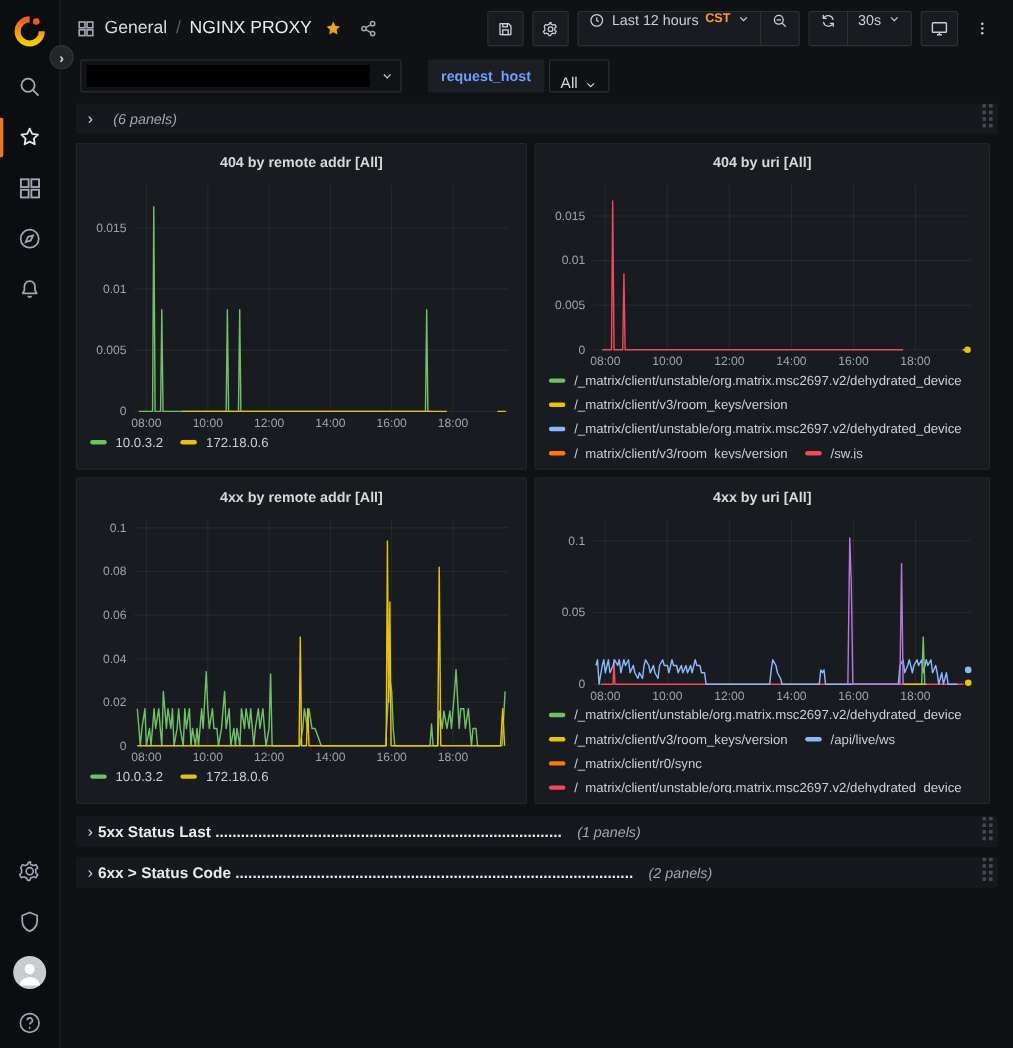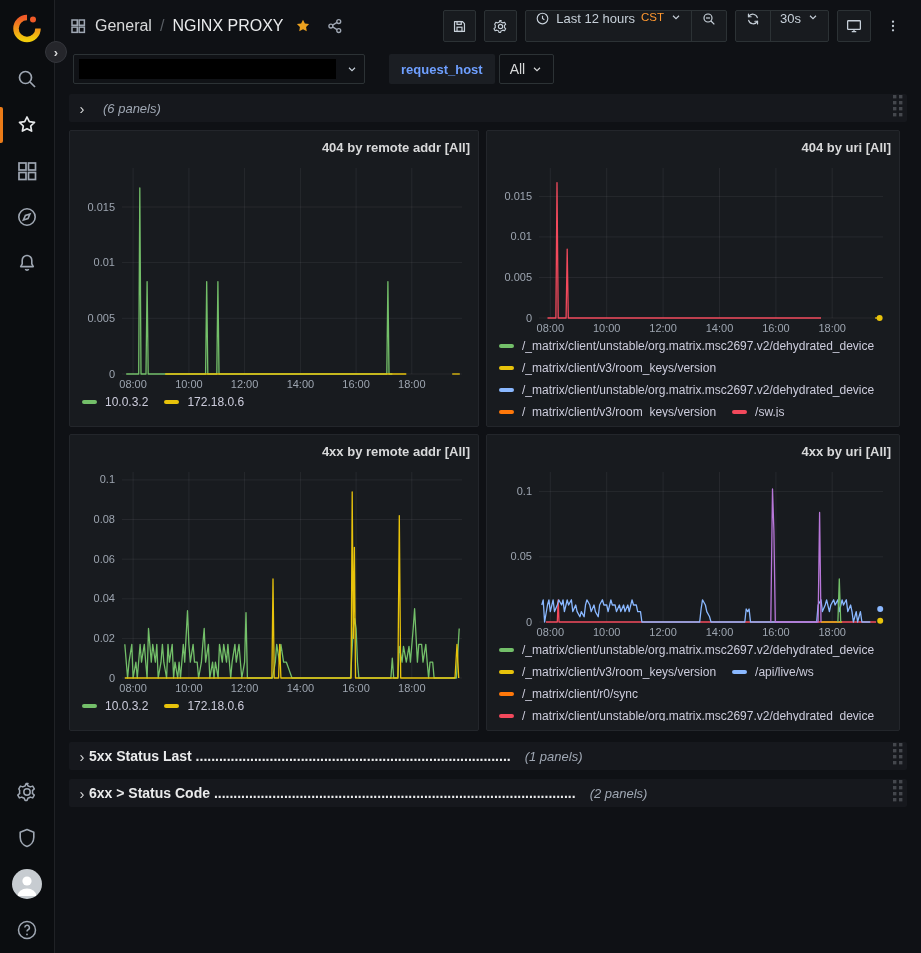--- a/index.html
+++ b/index.html
@@ -30,49 +30,49 @@
   .star-fav{color:#eda21f;display:flex;cursor:pointer;margin-left:2px}
   .share-ic{color:#9fa7b3;display:flex;cursor:pointer;margin-left:6px}
   .toolbar{margin-left:auto;display:flex;align-items:center;gap:8px}
   .tb-btn{height:32px;min-width:32px;padding:0 7px;border:1px solid #2c3235;border-radius:2px;
     background:#181b1f;color:#c7d0d9;display:flex;align-items:center;justify-content:center;
     gap:6px;cursor:pointer;font-size:13px}
   .tb-group{display:flex;align-items:stretch;border:1px solid #2c3235;border-radius:2px;background:#181b1f}
   .tb-seg{display:flex;gap:6px;padding:0 9px;height:30px;color:#c7d0d9;
     font-size:13px;cursor:pointer}
   .tb-seg + .tb-seg{border-left:1px solid #2c3235}
-  .tz{color:#ff9830;font-size:11.5px;font-weight:normal}
+  .tz{color:#ff9830;font-size:11.5px;font-weight:bold}
   .kebab-btn{width:28px;height:32px;display:flex;align-items:center;justify-content:center;
     color:#c7d0d9;cursor:pointer}
   
   .submenu{display:flex;align-items:center;margin:2px 14px 0;height:30px;gap:0}
   .var-label{height:30px;display:flex;align-items:center;padding:0 12px;background:#1b1e23;
     border-radius:2px;color:#6e9fff;font-size:13px;font-weight:bold;cursor:default}
   .var-value{position:relative;height:30px;width:292px;margin-left:4px;background:#101216;
     border:1px solid #2c3235;border-radius:2px;display:flex;align-items:center;cursor:pointer}
   .redacted{position:absolute;left:5px;top:4px;bottom:4px;right:28px;background:#000}
   .var-caret{position:absolute;right:6px;color:#c7d0d9;display:flex}
   .submenu .spacer{width:24px}
   .all-dd{height:30px;margin-left:4px;padding:0 10px;border:1px solid #2c3235;border-radius:2px;
-    display:flex;align-items:center;gap:6px;color:#d8d9da;font-size:14px;cursor:pointer}
+    display:flex;align-items:flex-end;gap:6px;color:#d8d9da;font-size:14px;cursor:pointer}
   
   .row-head{margin:0 14px;height:28px;display:flex;align-items:center;border-radius:2px;
     padding:0 6px;position:relative;cursor:pointer}
   .row-head.shaded{background:#16181d}
   .row-head .chev{color:#d8d9da;font-size:15px;width:14px;display:inline-flex;justify-content:center}
   .chev-down{display:inline-block;transform:rotate(90deg)}
   .row-title{font-size:14px;font-weight:bold;color:#eaebec;white-space:nowrap;overflow:hidden}
   .row-count{font-size:13px;font-style:italic;color:#9fa7b3;margin-left:14px;white-space:nowrap}
   .drag-handle{position:absolute;right:4px;top:50%;transform:translateY(-50%);color:#44474d;cursor:grab}
   .mt10{margin-top:10px}.mt12{margin-top:12px}.mt11{margin-top:11px}.mt9{margin-top:9px}
   
   .panel-grid{margin:8px 14px 0;display:grid;grid-template-columns:410px 414px;gap:7px}
   .panel{height:297px;background:#181b1f;border:1px solid #23262b;border-radius:2px;
     padding:5px 8px 4px;display:flex;flex-direction:column;overflow:hidden}
-  .panel-title{height:24px;line-height:24px;text-align:right;font-size:13px;font-weight:bold;
+  .panel-title{height:24px;line-height:24px;text-align:center;font-size:13px;font-weight:bold;
     color:#d8d9da;cursor:pointer;white-space:nowrap}
   .chart-wrap{flex:0 0 auto}
   svg.chart{display:block}
   svg.chart text{font-family:"Liberation Sans",sans-serif;font-size:11px;fill:#9da5b0}
   svg.chart .ylab{text-anchor:end}
   svg.chart .xlab{text-anchor:middle}
   .legend{margin-top:3px;overflow:hidden}
   .legend.clip{height:78px}
   .legend-row{height:22px;display:flex;align-items:flex-start;gap:16px;padding-left:4px;
     white-space:nowrap;overflow:hidden}

